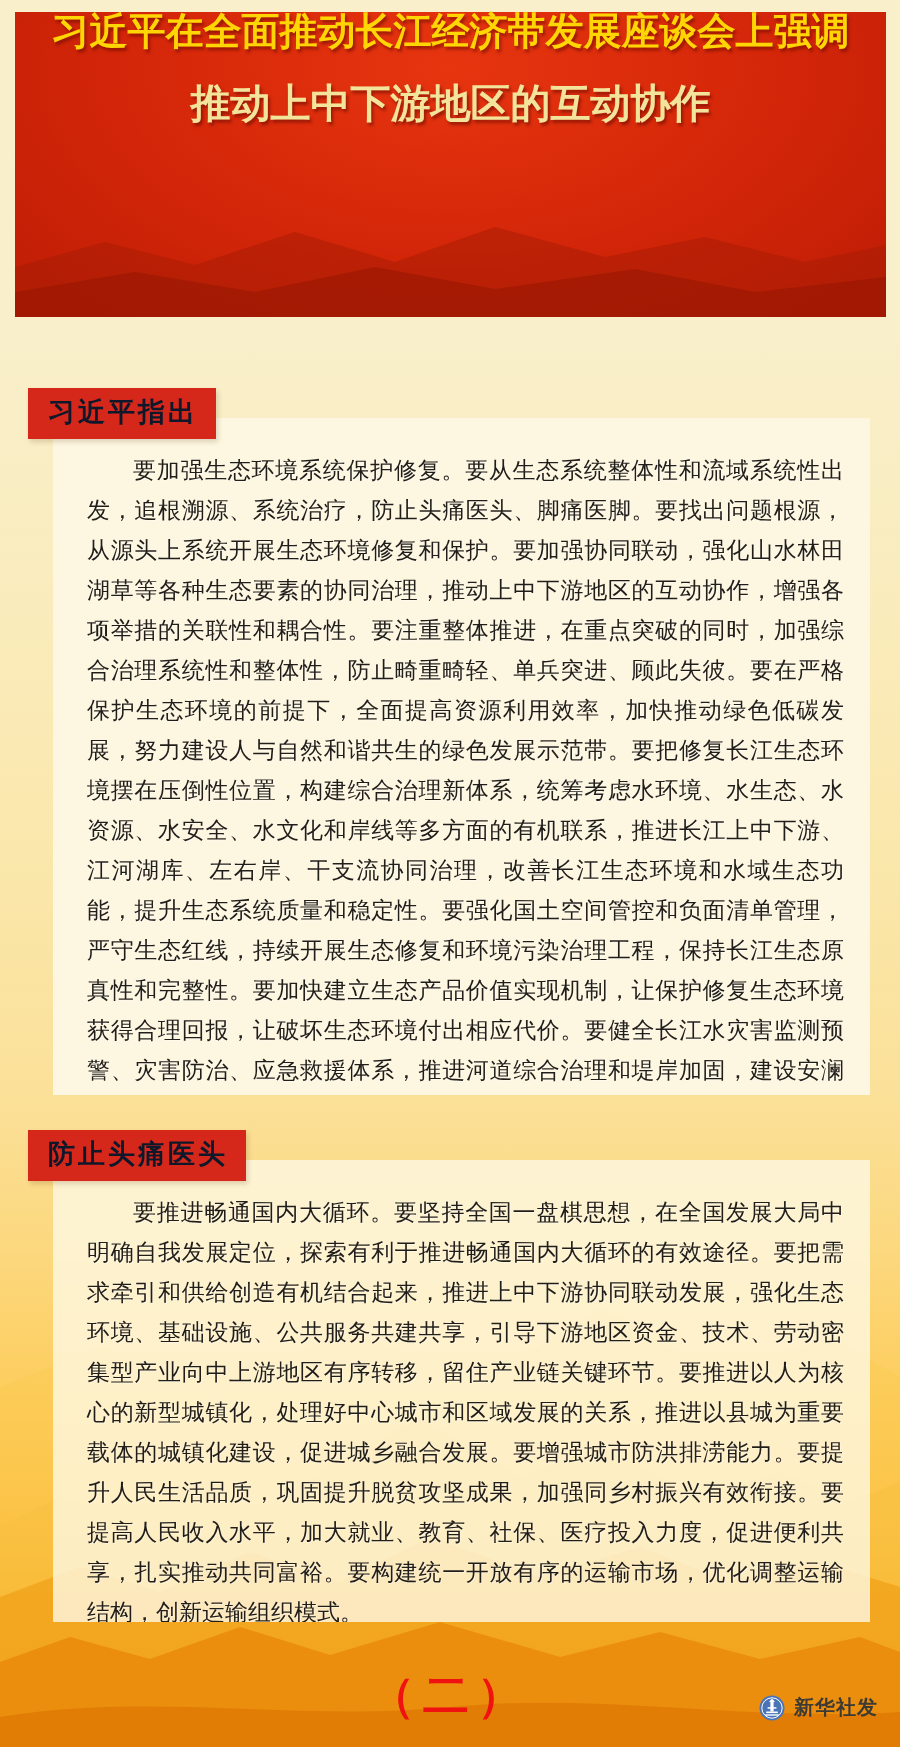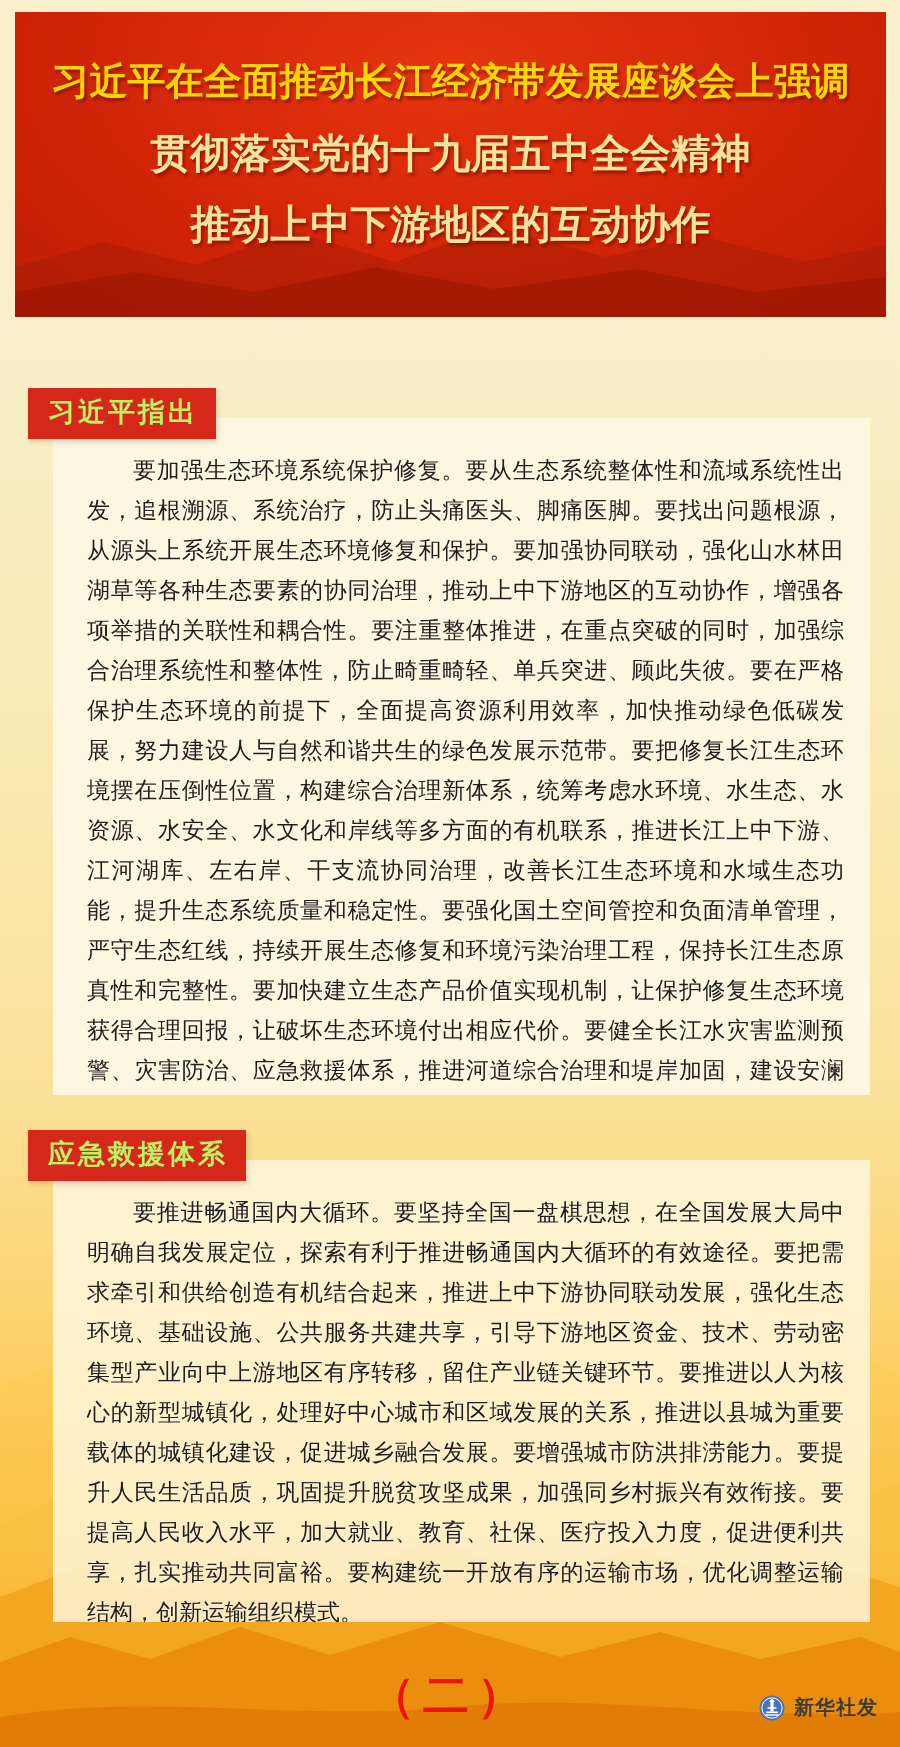--- a/index.html
+++ b/index.html
@@ -11,35 +11,35 @@
     background:linear-gradient(180deg,
       #f9efca 0%, #f9efca 19%, #f9edc2 28.6%, #faeab6 40%,
       #fae6a8 51.5%, #fbe098 63%, #fcd87e 71.6%, #fdcd5d 80%,
       #fdc348 86%, #fbb42e 90%, #f6a01a 94.4%, #ef8d07 100%);
   }
   
   .banner{
     position:absolute;left:15px;top:12px;width:871px;height:305px;
     background:radial-gradient(ellipse at 50% 18%, #e6350f 0%, #d42609 52%, #bd1d05 100%);
     display:flex;flex-direction:column;align-items:center;
-    padding-top:50px;box-sizing:border-box;
+    box-sizing:border-box;
   }
   .banner svg.banner-hills{position:absolute;left:0;bottom:0;}
   .t-line{position:relative;z-index:2;font-weight:bold;white-space:nowrap;
     text-shadow:2px 3px 3px rgba(100,10,0,.55);line-height:1;}
   .t1{font-size:38px;color:#ffd503;margin-bottom:33px;letter-spacing:0;}
   .t2{font-size:40px;color:#f3e49c;margin-bottom:31px;}
   .t3{font-size:40px;color:#f3e49c;}
   
   .section{position:absolute;left:53px;width:817px;}
   .sec1{top:418px;}
   .sec2{top:1160px;}
   .badge{
     position:absolute;top:-30px;left:-25px;z-index:3;
-    background:#d5281b;color:#bef264;
+    background:#d5281b;color:#0f172a;
     font-size:27px;font-weight:bold;letter-spacing:3px;
     padding:11px 18px 13px 20px;line-height:1;
     box-shadow:2px 3px 5px rgba(90,40,10,0.18);
     white-space:nowrap;
   }
   .textbox{
     box-sizing:border-box;width:817px;
     padding:32px 26px 40px 34px;overflow:hidden;
   }
   .box1{background:#fdf7e1;height:677px;}
@@ -75,33 +75,32 @@
     <path fill="#e8880a" opacity="0.8" d="M0,395 L70,370 L150,392 L240,360 L330,388 L440,355 L560,390 L660,365 L760,392 L860,370 L900,385 L900,480 L0,480 Z"></path>
     <path fill="#df7a04" opacity="0.85" d="M0,450 C150,425 300,455 450,440 C600,425 750,455 900,445 L900,480 L0,480 Z"></path>
   </svg>
 
   <div class="banner">
     <svg class="banner-hills" width="871" height="110" viewBox="0 0 871 110">
       <path fill="#a61b04" opacity="0.5" d="M0,60 L90,35 L180,58 L280,25 L380,55 L480,20 L590,50 L690,30 L790,55 L871,38 L871,110 L0,110 Z"></path>
       <path fill="#8e1402" opacity="0.45" d="M0,85 L120,65 L240,85 L360,60 L480,82 L620,62 L740,85 L871,70 L871,110 L0,110 Z"></path>
     </svg>
     <div class="t-line t1">习近平在全面推动长江经济带发展座谈会上强调</div>
-    <div class="t-line t2">贯彻落实党的十九届五中全会精神</div>
     <div class="t-line t3">推动上中下游地区的互动协作</div>
   </div>
 
   <div class="section sec1">
     <div class="badge">习近平指出</div>
     <div class="textbox box1">
       <p class="body-text">要加强生态环境系统保护修复。要从生态系统整体性和流域系统性出发，追根溯源、系统治疗，防止头痛医头、脚痛医脚。要找出问题根源，从源头上系统开展生态环境修复和保护。要加强协同联动，强化山水林田湖草等各种生态要素的协同治理，推动上中下游地区的互动协作，增强各项举措的关联性和耦合性。要注重整体推进，在重点突破的同时，加强综合治理系统性和整体性，防止畸重畸轻、单兵突进、顾此失彼。要在严格保护生态环境的前提下，全面提高资源利用效率，加快推动绿色低碳发展，努力建设人与自然和谐共生的绿色发展示范带。要把修复长江生态环境摆在压倒性位置，构建综合治理新体系，统筹考虑水环境、水生态、水资源、水安全、水文化和岸线等多方面的有机联系，推进长江上中下游、江河湖库、左右岸、干支流协同治理，改善长江生态环境和水域生态功能，提升生态系统质量和稳定性。要强化国土空间管控和负面清单管理，严守生态红线，持续开展生态修复和环境污染治理工程，保持长江生态原真性和完整性。要加快建立生态产品价值实现机制，让保护修复生态环境获得合理回报，让破坏生态环境付出相应代价。要健全长江水灾害监测预警、灾害防治、应急救援体系，推进河道综合治理和堤岸加固，建设安澜长江。</p>
     </div>
   </div>
 
   <div class="section sec2">
-    <div class="badge">应急救援体系</div>
+    <div class="badge">防止头痛医头</div>
     <div class="textbox box2">
       <p class="body-text">要推进畅通国内大循环。要坚持全国一盘棋思想，在全国发展大局中明确自我发展定位，探索有利于推进畅通国内大循环的有效途径。要把需求牵引和供给创造有机结合起来，推进上中下游协同联动发展，强化生态环境、基础设施、公共服务共建共享，引导下游地区资金、技术、劳动密集型产业向中上游地区有序转移，留住产业链关键环节。要推进以人为核心的新型城镇化，处理好中心城市和区域发展的关系，推进以县城为重要载体的城镇化建设，促进城乡融合发展。要增强城市防洪排涝能力。要提升人民生活品质，巩固提升脱贫攻坚成果，加强同乡村振兴有效衔接。要提高人民收入水平，加大就业、教育、社保、医疗投入力度，促进便利共享，扎实推动共同富裕。要构建统一开放有序的运输市场，优化调整运输结构，创新运输组织模式。</p>
     </div>
   </div>
 
   <div class="page-number">（二）</div>
 
   <div class="credit">
     <svg width="26" height="26" viewBox="0 0 26 26">
       <circle cx="13" cy="13" r="12.5" fill="#4a74b8"></circle>

